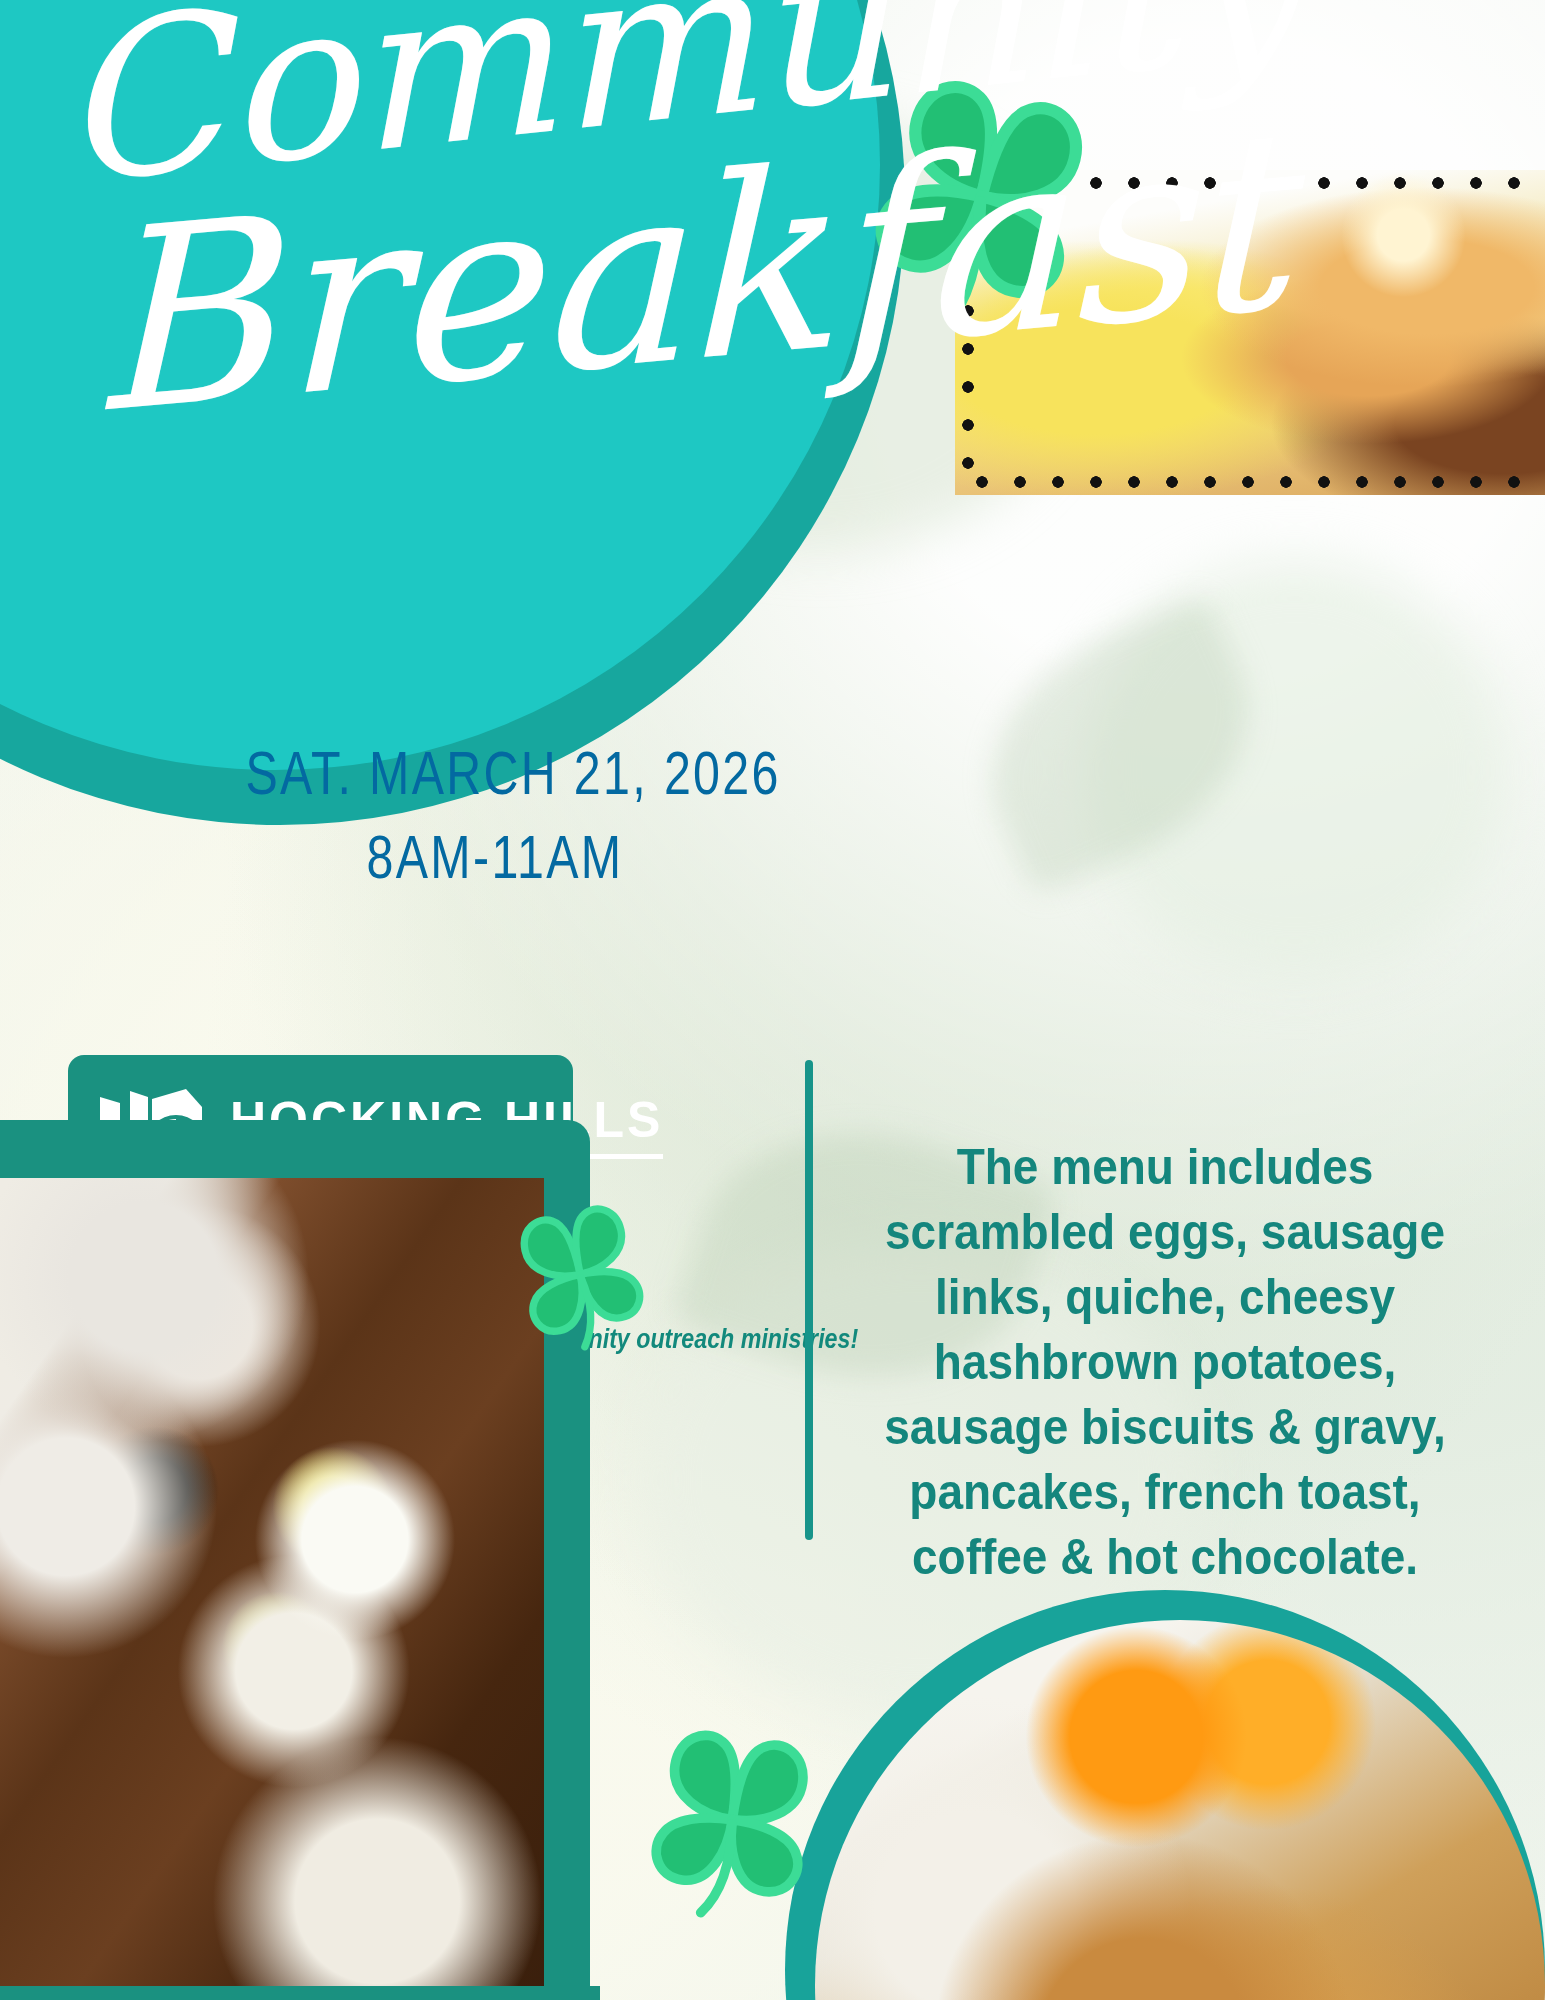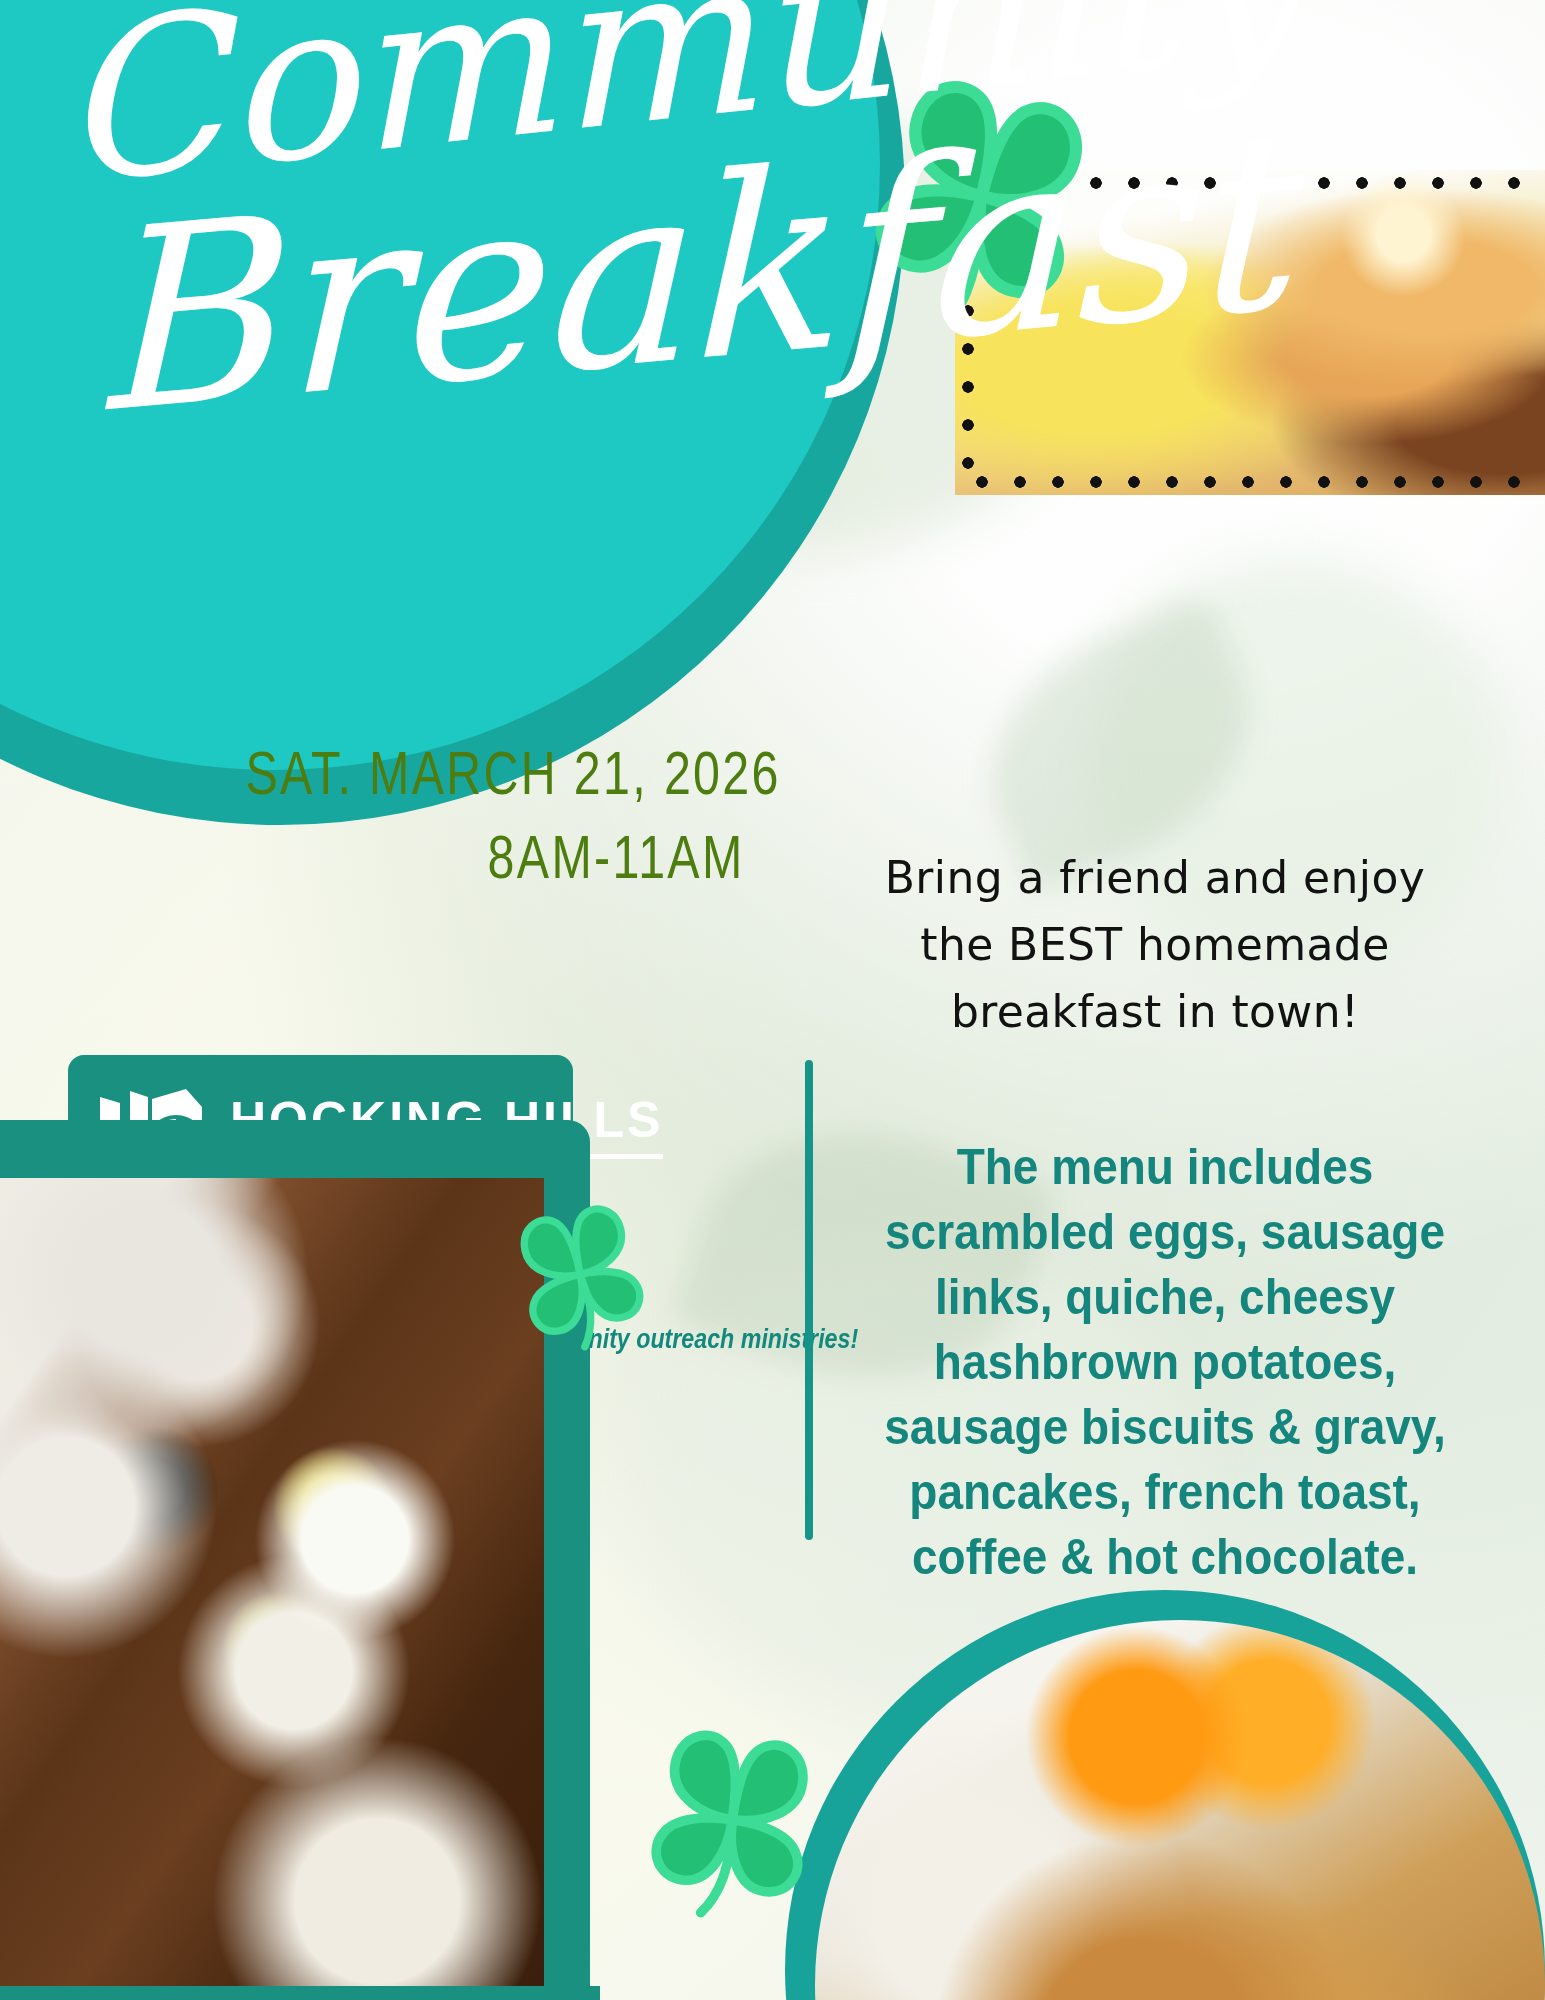--- a/index.html
+++ b/index.html
@@ -81,22 +81,22 @@
     transform-origin:left center;
     padding-left:52px;
     margin-top:34px;
   }
 
   
   .date-block{
     position:absolute;
     left:175px; top:740px;
     width:640px;
-    text-align:right;
-    color:#4d7c0f;
+    text-align:center;
+    color:#0369a1;
   }
   .date-line{
     font-family:"Liberation Sans Narrow","Liberation Sans",sans-serif;
     font-size:62px;
     font-weight:400;
     letter-spacing:3px;
     line-height:1.06;
     transform:scaleX(.78);
     transform-origin:center;
     white-space:nowrap;
@@ -343,21 +343,20 @@
   <div class="script-title">
     <span class="script-line1">Community</span>
     <span class="script-line2">Breakfast</span>
   </div>
 
   <div class="date-block">
     <div class="date-line">SAT. MARCH 21, 2026</div>
     <div class="time-line">8AM-11AM</div>
   </div>
 
-  <div class="tagline">Bring a friend and enjoy the BEST homemade breakfast in town!</div>
 
   <div class="logo-badge">
     <div class="logo-mark">
       <svg width="122" height="132" viewBox="0 0 122 132" aria-hidden="true">
 
         <path d="M10 18 L30 24 L30 60 L10 60 Z" fill="#ffffff"></path>
         <path d="M10 70 L30 70 L30 106 L10 112 Z" fill="#ffffff"></path>
         <path d="M40 12 L58 18 L58 60 L40 60 Z" fill="#ffffff"></path>
         <path d="M40 70 L58 70 L58 112 L40 118 Z" fill="#ffffff"></path>
         <rect x="30" y="60" width="28" height="10" fill="#ffffff"></rect>

